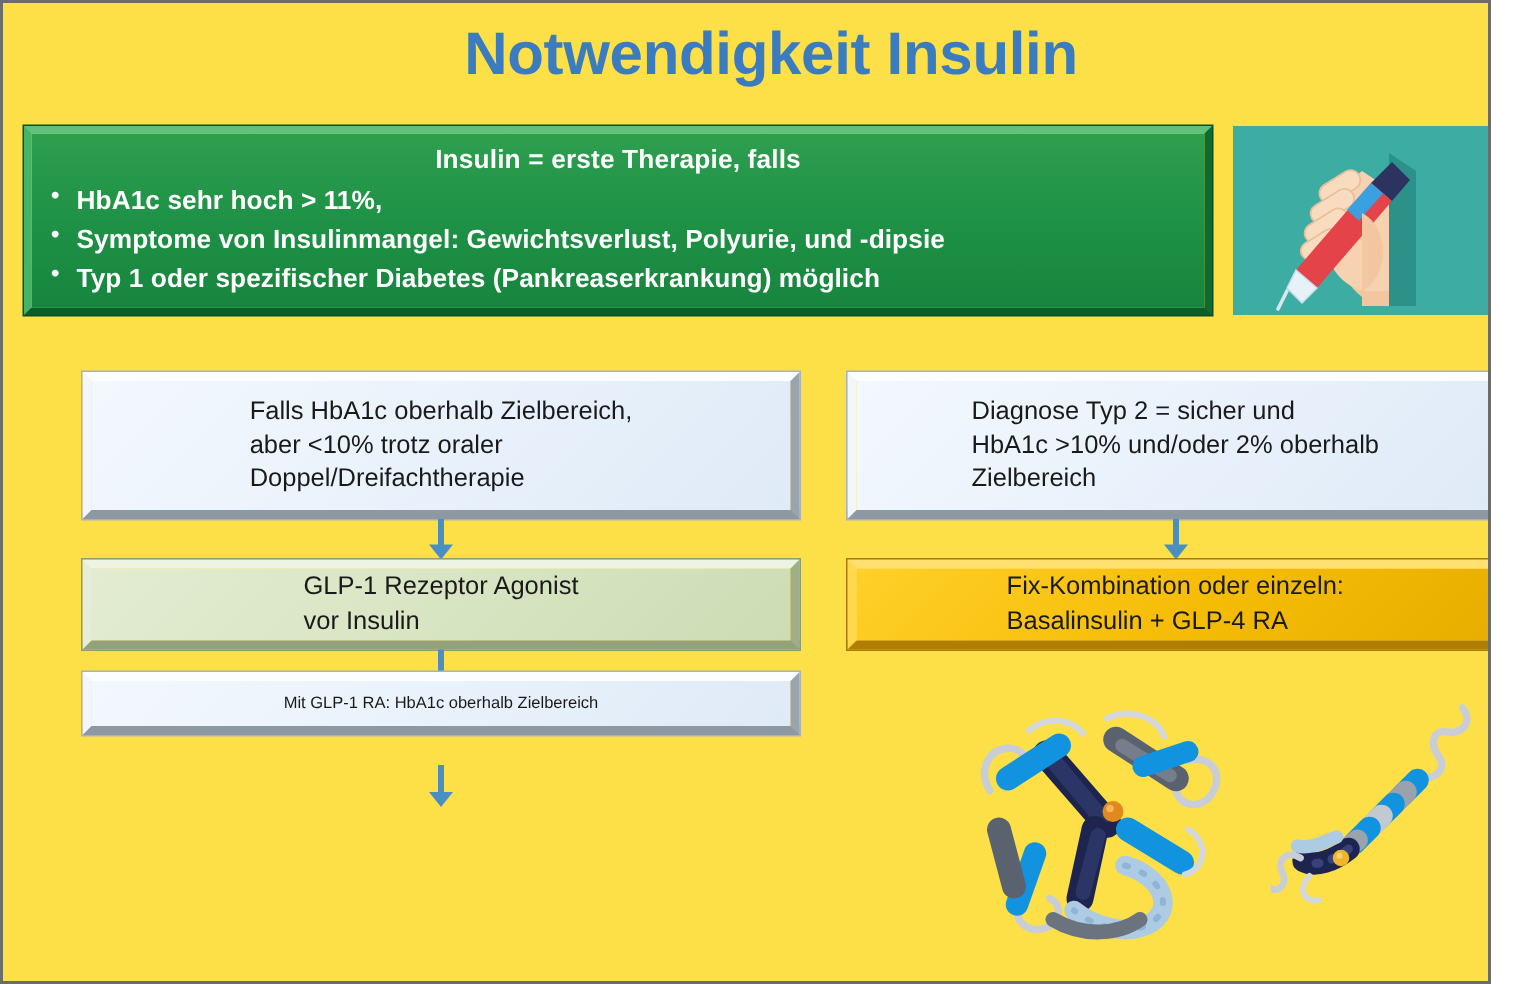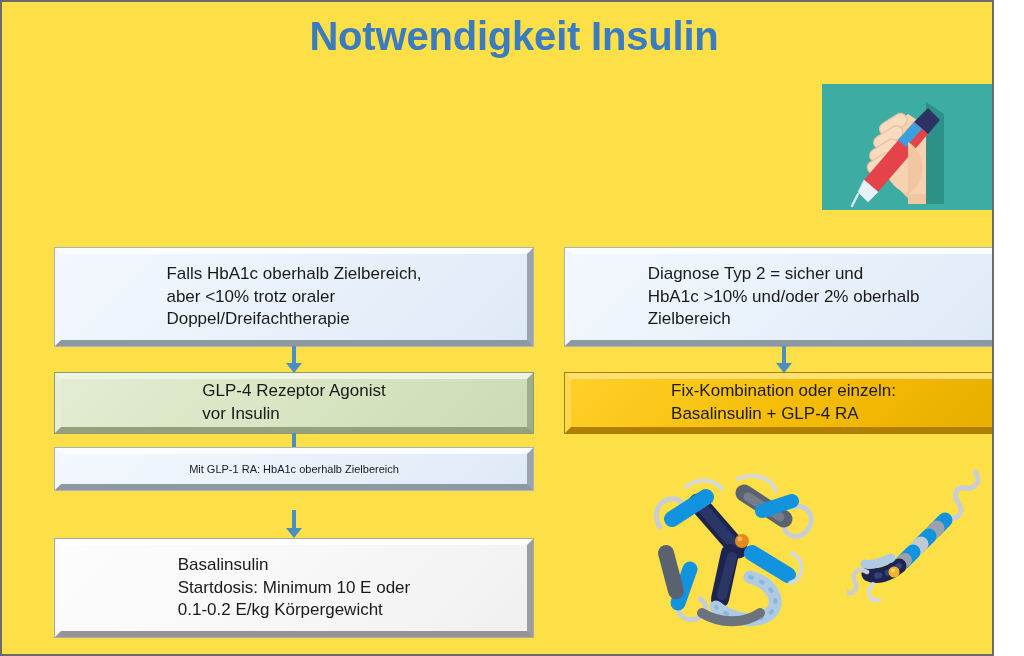--- a/index.html
+++ b/index.html
@@ -186,20 +186,28 @@
   }
   #protein-hexamer svg, #protein-peptide svg { display: block; width: 100%; height: 100%; }
 </style>
 </head>
 <body>
 
 <div id="slide">
 
   <div id="title">Notwendigkeit Insulin</div>
 
+  <div id="green-banner">
+    <div class="headline">Insulin = erste Therapie, falls</div>
+    <ul>
+      <li>HbA1c sehr hoch &gt; 11%,</li>
+      <li>Symptome von Insulinmangel:  Gewichtsverlust,  Polyurie,  und -dipsie</li>
+      <li>Typ 1 oder spezifischer Diabetes (Pankreaserkrankung) möglich</li>
+    </ul>
+  </div>
 
   <div id="pen-tile">
     <svg viewBox="0 0 192 126" xmlns="http://www.w3.org/2000/svg">
       <rect x="0" y="0" width="192" height="126" fill="#3dada4"></rect>
 
       <path d="M104 18 L122 30 L122 120 L104 120 Z" fill="#2b9189"></path>
 
       <path d="M74 52 C68 60 66 74 70 86 C72 98 78 108 86 114 L86 120 L104 120 L104 40 L90 36 Z" fill="#f2c6a0"></path>
 
       <path d="M66 46 C60 54 58 70 62 84 C66 98 76 108 88 110 L104 110 L104 42 L86 30 Z" fill="#f7d2b0"></path>
@@ -227,38 +235,35 @@
 
   <div class="flowbox bevel-blue" id="box-left-1">Falls HbA1c  oberhalb Zielbereich,
 aber &lt;10% trotz oraler
 Doppel/Dreifachtherapie</div>
 
   <div class="arrow" id="arrow-l1">
     <div class="shaft"></div>
     <div class="head"></div>
   </div>
 
-  <div class="flowbox bevel-green" id="box-left-2">GLP-4 Rezeptor Agonist
+  <div class="flowbox bevel-green" id="box-left-2">GLP-1 Rezeptor Agonist
 vor Insulin</div>
 
   <div class="arrow" id="arrow-l2">
     <div class="shaft"></div>
     <div class="head"></div>
   </div>
 
   <div class="flowbox bevel-blue" id="box-left-3">Mit GLP-1 RA:  HbA1c  oberhalb  Zielbereich</div>
 
   <div class="arrow" id="arrow-l3">
     <div class="shaft"></div>
     <div class="head"></div>
   </div>
 
-  <div class="flowbox bevel-white" id="box-left-4">Basalinsulin
-Startdosis: Minimum  10 E oder
-0.1-0.2 E/kg Körpergewicht</div>
 
   <div class="flowbox bevel-blue" id="box-right-1">Diagnose Typ 2 = sicher und
 HbA1c  &gt;10%  und/oder 2% oberhalb
 Zielbereich</div>
 
   <div class="arrow" id="arrow-r1">
     <div class="shaft"></div>
     <div class="head"></div>
   </div>
 

